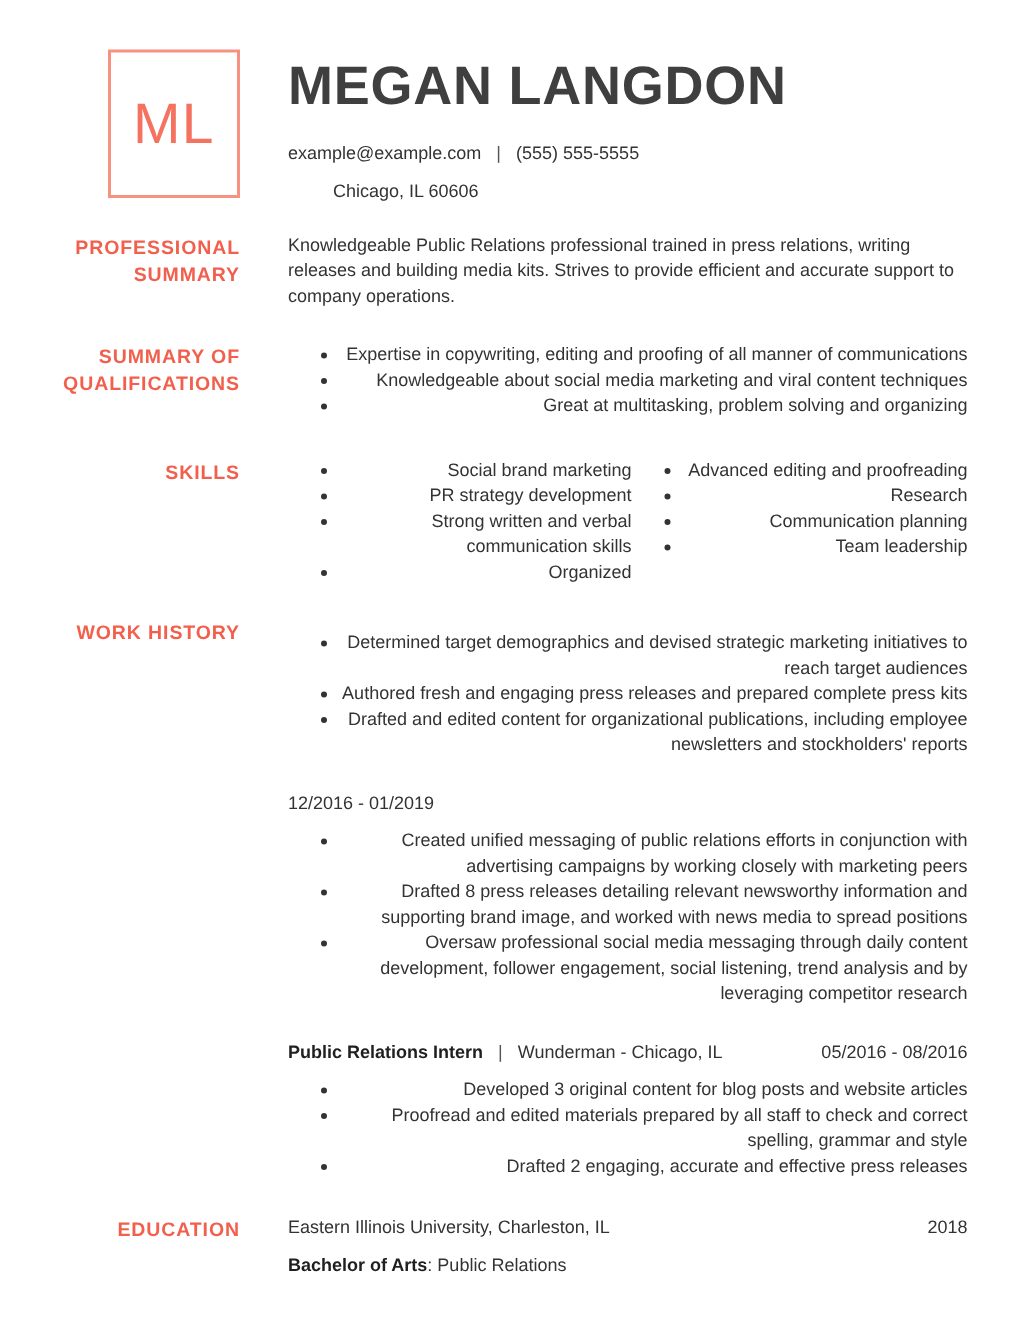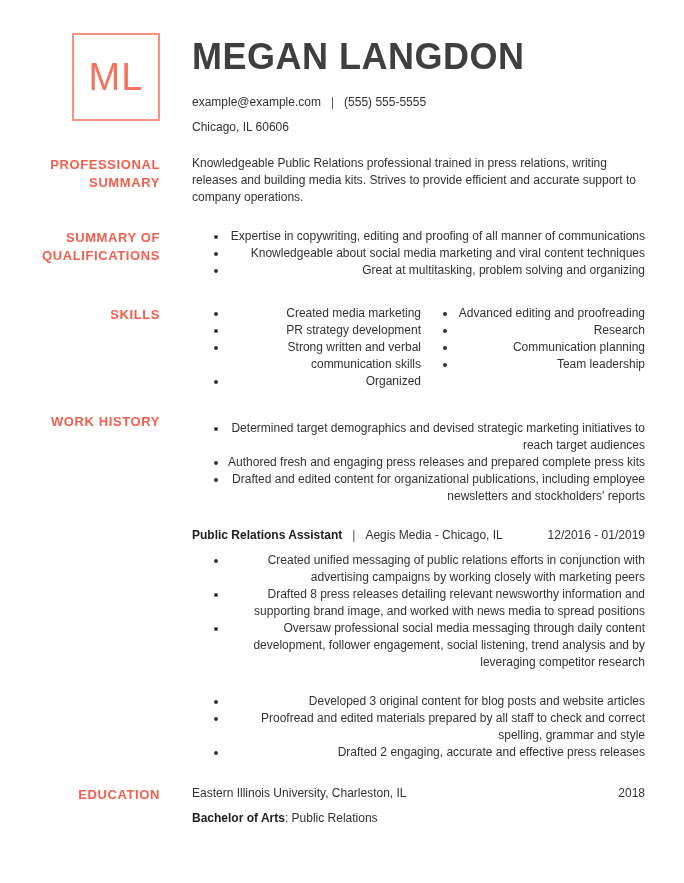--- a/index.html
+++ b/index.html
@@ -22,34 +22,34 @@
   }
   .section-heading{
     text-align:right;color:var(--accent);font-weight:bold;
     font-size:13px;line-height:18px;letter-spacing:0.6px;
     padding-top:1px;
     padding-left:32px;
   }
   
   .header{margin-bottom:20px;}
   .monogram-box{
-    width:88px;height:88px;margin-left:auto;
+    width:88px;height:99px;margin-left:auto;
     border:2px solid var(--accent-light);
     display:flex;align-items:center;justify-content:center;
   }
   .monogram{
     color:#f4725f;font-size:38px;font-weight:400;letter-spacing:1px;line-height:1;
   }
   .name{
     font-size:36px;line-height:48px;font-weight:bold;color:var(--name-ink);
     letter-spacing:0.5px;margin-top:0;
   }
   .contact-line{margin-top:13px;line-height:16px;color:var(--ink);}
   .pipe{color:#555;margin:0 10px;}
-  .address-line{margin-top:9px;line-height:16px;}
+  .address-line{margin-top:9px;line-height:16px;margin-left:30px;}
   
   .body-text{line-height:17px;}
   ul.bullets{margin:0;padding-left:36px;text-align:right;}
   ul.bullets li{line-height:17px;}
   .summary-section{margin-bottom:22px;}
   .quals-section{margin-bottom:26px;}
   .skills-section{margin-bottom:22px;}
   .skills-grid{display:grid;grid-template-columns:229px 1fr;}
   
   .job{margin-bottom:22px;}
@@ -97,21 +97,21 @@
         <li>Knowledgeable about social media marketing and viral content techniques</li>
         <li>Great at multitasking, problem solving and organizing</li>
       </ul>
     </div>
   </div>
 
   <div class="section skills-section">
     <div class="section-heading">SKILLS</div>
     <div class="skills-grid">
       <ul class="bullets">
-        <li>Created media marketing</li>
+        <li>Social brand marketing</li>
         <li>PR strategy development</li>
         <li>Strong written and verbal communication skills</li>
         <li>Organized</li>
       </ul>
       <ul class="bullets">
         <li>Advanced editing and proofreading</li>
         <li>Research</li>
         <li>Communication planning</li>
         <li>Team leadership</li>
       </ul>
@@ -125,33 +125,36 @@
       <div class="job">
         <ul class="bullets">
           <li>Determined target demographics and devised strategic marketing initiatives to reach target audiences</li>
           <li>Authored fresh and engaging press releases and prepared complete press kits</li>
           <li>Drafted and edited content for organizational publications, including employee newsletters and stockholders' reports</li>
         </ul>
       </div>
 
       <div class="job">
         <div class="job-head">
-          <div class="job-left">
-            <span class="job-title">Public Relations Assistant</span><span class="pipe">|</span><span>Aegis Media - Chicago, IL</span>
-          </div>
           <span class="job-dates">12/2016 - 01/2019</span>
         </div>
         <ul class="bullets">
           <li>Created unified messaging of public relations efforts in conjunction with advertising campaigns by working closely with marketing peers</li>
           <li>Drafted 8 press releases detailing relevant newsworthy information and supporting brand image, and worked with news media to spread positions</li>
           <li>Oversaw professional social media messaging through daily content development, follower engagement, social listening, trend analysis and by leveraging competitor research</li>
         </ul>
       </div>
 
       <div class="job">
+        <div class="job-head">
+          <div class="job-left">
+            <span class="job-title">Public Relations Intern</span><span class="pipe">|</span><span>Wunderman - Chicago, IL</span>
+          </div>
+          <span class="job-dates">05/2016 - 08/2016</span>
+        </div>
         <ul class="bullets">
           <li>Developed 3 original content for blog posts and website articles</li>
           <li>Proofread and edited materials prepared by all staff to check and correct spelling, grammar and style</li>
           <li>Drafted 2 engaging, accurate and effective press releases</li>
         </ul>
       </div>
 
     </div>
   </div>
 

